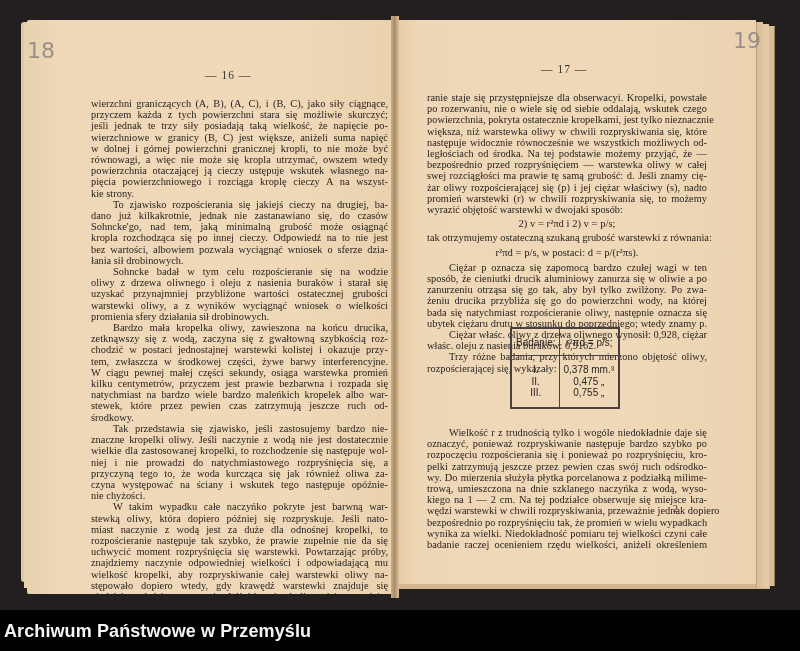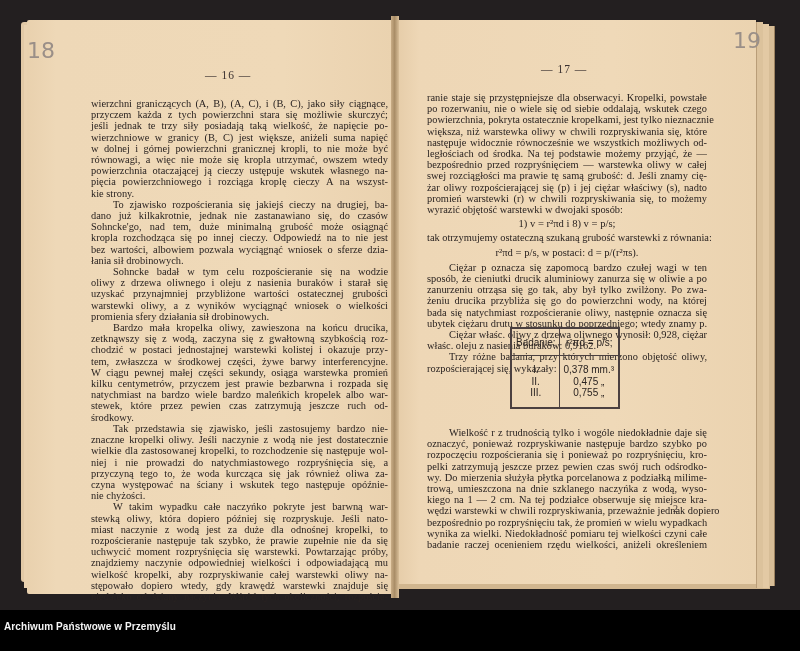--- a/index.html
+++ b/index.html
@@ -8,21 +8,21 @@
       background: #1d1b1c; position: relative;
       font-family: "Liberation Serif", "DejaVu Serif", serif;
     }
     .viewer { position: absolute; left: 0; top: 0; width: 800px; height: 610px; background: #231f20; }
     .footer-bar {
       position: absolute; left: 0; top: 610px; width: 800px; height: 41px; background: #000;
     }
     .footer-title {
       position: absolute; left: 4px; top: 11px;
       font-family: "Liberation Sans", "DejaVu Sans", sans-serif;
-      font-weight: bold; font-size: 10px; color: #f4f4f4; letter-spacing: 0.1px;
+      font-weight: bold; font-size: 18px; color: #f4f4f4; letter-spacing: 0.1px;
     }
     
     .lp-back1 { position: absolute; left: 21px; top: 22px; width: 372px; height: 560px; background: #e2c9a6; border-radius: 3px; }
     .lp-back2 { position: absolute; left: 24px; top: 25px; width: 369px; height: 563px; background: #ead2b0; }
     .page-left {
       position: absolute; left: 27px; top: 20px; width: 366px; height: 574px;
       background: linear-gradient(90deg, #e9d1ae 0%, #eed8b7 8%, #efd9b8 70%, #ead2af 100%);
       border-radius: 2px;
     }
     .spine {
@@ -96,21 +96,21 @@
     <span class="ln">przyczem każda z tych powierzchni stara się możliwie skurczyć;</span>
     <span class="ln">jeśli jednak te trzy siły posiadają taką wielkość, że napięcie po-</span>
     <span class="ln">wierzchniowe w granicy (B, C) jest większe, aniżeli suma napięć</span>
     <span class="ln">w dolnej i górnej powierzchni granicznej kropli, to nie może być</span>
     <span class="ln">równowagi, a więc nie może się kropla utrzymać, owszem wtedy</span>
     <span class="ln">powierzchnia otaczającej ją cieczy ustępuje wskutek własnego na-</span>
     <span class="ln">pięcia powierzchniowego i rozciąga kroplę cieczy A na wszyst-</span>
     <span class="ln last">kie strony.</span>
     <span class="ln indent">To zjawisko rozpościerania się jakiejś cieczy na drugiej, ba-</span>
     <span class="ln">dano już kilkakrotnie, jednak nie zastanawiano się, do czasów</span>
-    <span class="ln">Sohncke'go, nad tem, duże minimalną grubość może osiągnąć</span>
+    <span class="ln">Sohncke'go, nad tem, jaką minimalną grubość może osiągnąć</span>
     <span class="ln">kropla rozchodząca się po innej cieczy. Odpowiedź na to nie jest</span>
     <span class="ln">bez wartości, albowiem pozwala wyciągnąć wniosek o sferze dzia-</span>
     <span class="ln last">łania sił drobinowych.</span>
     <span class="ln indent">Sohncke badał w tym celu rozpościeranie się na wodzie</span>
     <span class="ln">oliwy z drzewa oliwnego i oleju z nasienia buraków i starał się</span>
     <span class="ln">uzyskać przynajmniej przybliżone wartości ostatecznej grubości</span>
     <span class="ln">warstewki oliwy, a z wyników wyciągnąć wniosek o wielkości</span>
     <span class="ln last">promienia sfery działania sił drobinowych.</span>
     <span class="ln indent">Bardzo mała kropelka oliwy, zawieszona na końcu drucika,</span>
     <span class="ln">zetknąwszy się z wodą, zaczyna się z gwałtowną szybkością roz-</span>
@@ -144,21 +144,21 @@
     <span class="ln">po rozerwaniu, nie o wiele się od siebie oddalają, wskutek czego</span>
     <span class="ln">powierzchnia, pokryta ostatecznie kropelkami, jest tylko nieznacznie</span>
     <span class="ln">większa, niż warstewka oliwy w chwili rozpryskiwania się, które</span>
     <span class="ln">następuje widocznie równocześnie we wszystkich możliwych od-</span>
     <span class="ln">ległościach od środka. Na tej podstawie możemy przyjąć, że —</span>
     <span class="ln">bezpośrednio przed rozpryśnięciem — warstewka oliwy w całej</span>
     <span class="ln">swej rozciągłości ma prawie tę samą grubość: d. Jeśli znamy cię-</span>
     <span class="ln">żar oliwy rozpościerającej się (p) i jej ciężar właściwy (s), nadto</span>
     <span class="ln">promień warstewki (r) w chwili rozpryskiwania się, to możemy</span>
     <span class="ln last">wyrazić objętość warstewki w dwojaki sposób:</span>
-    <span class="ln center formula" style="margin:3px 0;">1) v = r²πd  i  8) v = p/s;</span>
+    <span class="ln center formula" style="margin:3px 0;">2) v = r²πd  i  2) v = p/s;</span>
     <span class="ln">tak otrzymujemy ostateczną szukaną grubość warstewki z równania:</span>
     <span class="ln center formula" style="margin:3px 0 4px;">r²πd = p/s, w postaci: d = p/(r²πs).</span>
     <span class="ln indent">Ciężar p oznacza się zapomocą bardzo czułej wagi w ten</span>
     <span class="ln">sposób, że cieniutki drucik aluminiowy zanurza się w oliwie a po</span>
     <span class="ln">zanurzeniu otrząsa się go tak, aby był tylko zwilżony. Po zwa-</span>
     <span class="ln">żeniu drucika przybliża się go do powierzchni wody, na której</span>
     <span class="ln">bada się natychmiast rozpościeranie oliwy, następnie oznacza się</span>
     <span class="ln">ubytek ciężaru drutu w stosunku do poprzedniego; wtedy znamy p.</span>
     <span class="ln indent">Ciężar właśc. oliwy z drzewa oliwnego wynosił: 0,928, ciężar</span>
     <span class="ln last">właśc. oleju z nasienia buraków: 0,9162.</span>

